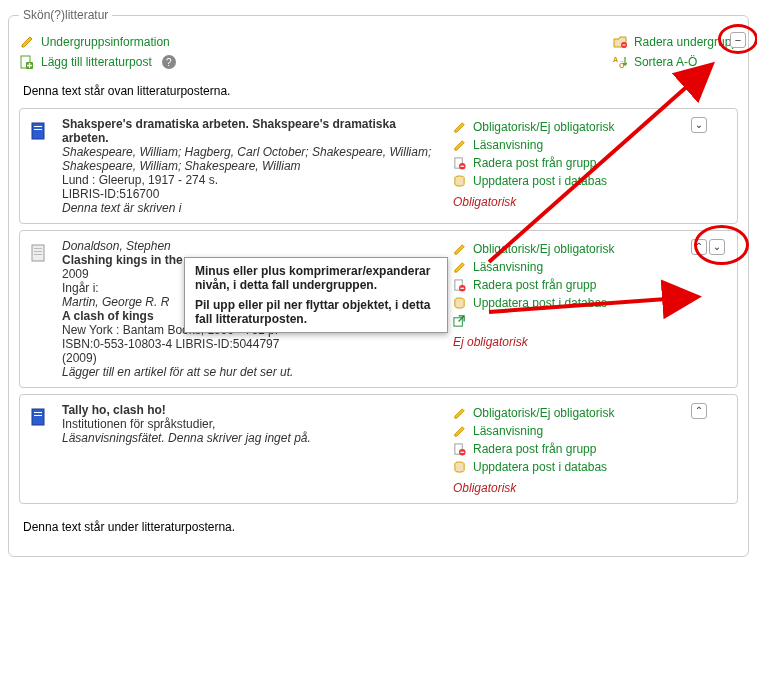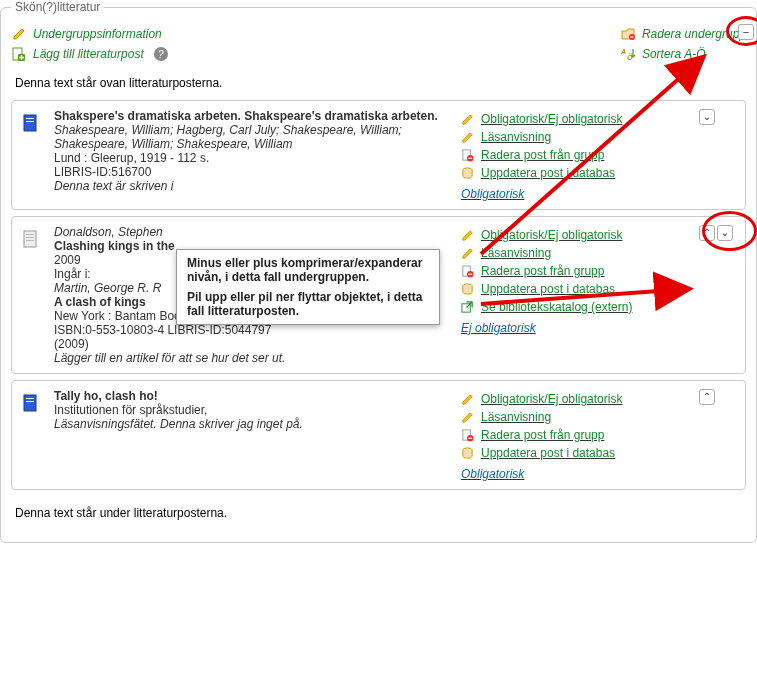--- a/index.html
+++ b/index.html
@@ -7,33 +7,33 @@
     margin: 0;
     font-family: Verdana, Arial, sans-serif;
     font-size: 12px;
     color: #333;
     background: #fff;
     width: 757px;
   }
   fieldset.subgroup {
     border: 1px solid #ccc;
     border-radius: 6px;
-    margin: 0;
+    margin: 8px;
     padding: 8px 10px 12px 10px;
     position: relative;
   }
   fieldset.subgroup > legend {
     color: #666;
     font-size: 12px;
     padding: 0 4px;
   }
   .toolbar { display: flex; }
   .toolbar .col-left { flex: 1; }
   .toolbar .col-right { text-align: left; }
-  .tool-row { margin: 4px 0; display: flex; align-items: center; gap: 6px; font-style: italic; }
+  .tool-row { margin: 4px 0; display: flex; align-items: center; gap: 6px; }
   a.action {
     color: #178a2d;
     text-decoration: none;
     cursor: pointer;
   }
   .icon { display: inline-flex; width: 16px; height: 16px; align-items: center; justify-content: center; }
   .help-icon {
     width: 14px; height: 14px; border-radius: 50%;
     background: #888; color: #fff; font-size: 10px; display: inline-flex;
     align-items: center; justify-content: center; margin-left: 4px;
@@ -59,25 +59,25 @@
     border: 1px solid #ccc;
     border-radius: 4px;
     margin: 6px 0;
     padding: 8px 10px;
     display: flex;
     gap: 10px;
     position: relative;
   }
   .entry .doc-icon { flex: 0 0 22px; padding-top: 4px; }
   .entry .info { flex: 1; min-width: 0; }
-  .entry .actions { flex: 0 0 230px; text-decoration: underline; }
+  .entry .actions { flex: 0 0 230px; }
   .entry .movewrap { flex: 0 0 36px; }
   .title { font-weight: bold; }
   .italic { font-style: italic; }
-  .status { font-style: italic; color: #0369a1; margin-top: 6px; margin-left: 2px; }
+  .status { font-style: italic; color: #b91c1c; margin-top: 6px; margin-left: 2px; }
   .action-line { display: flex; align-items: center; gap: 6px; margin: 2px 0; }
   .doc-svg-blue { fill: #2d5bd1; stroke: #1b3a8a; }
   .doc-svg-grey { fill: #eee; stroke: #999; }
   
   .overlay { position: absolute; pointer-events: none; }
   .red-ellipse { border: 3px solid #e40000; border-radius: 50%; background: transparent; }
   .tooltip {
     position: absolute; background: #fff; border: 1px solid #999;
     box-shadow: 0 2px 6px rgba(0,0,0,0.3);
     padding: 6px 10px; font-weight: bold; color: #222;
@@ -149,22 +149,22 @@
   <div class="entry">
     <div class="doc-icon">
       <svg width="18" height="20" viewBox="0 0 18 20">
           <rect x="2" y="2" width="12" height="16" class="doc-svg-blue"></rect>
           <rect x="4" y="5" width="8" height="1" fill="#fff"></rect>
           <rect x="4" y="8" width="8" height="1" fill="#fff"></rect>
         </svg>
     </div>
     <div class="info">
       <div class="title">Shakspere's dramatiska arbeten. Shakspeare's dramatiska arbeten.</div>
-      <div class="italic">Shakespeare, William; Hagberg, Carl July; Shakespeare, William; Shakespeare, William; Shakespeare, William</div>
-      <div>Lund : Gleerup, 1919 - 112 s.</div>
+      <div class="italic">Shakespeare, William; Hagberg, Carl October; Shakespeare, William; Shakespeare, William; Shakespeare, William</div>
+      <div>Lund : Gleerup, 1917 - 274 s.</div>
       <div>LIBRIS-ID:516700</div>
       <div class="italic">Denna text är skriven i</div>
     </div>
     <div class="actions">
       <div class="action-line">
           <span class="icon">
             <svg width="13" height="13" viewBox="0 0 14 14">
               <path d="M2 10 L10 2 L12 4 L4 12 L2 12 Z" fill="#f4c430" stroke="#c79000"></path>
             </svg>
           </span>
@@ -263,21 +263,20 @@
           </span>
           <a class="action">Uppdatera post i databas</a>
         </div>
       <div class="action-line">
           <span class="icon">
             <svg width="13" height="13" viewBox="0 0 14 14">
               <rect x="1" y="3" width="9" height="9" fill="none" stroke="#178a2d"></rect>
               <path d="M6 1 h6 v6 M12 1 L6 7" fill="none" stroke="#178a2d" stroke-width="1.3"></path>
             </svg>
           </span>
-          <a class="action">Se bibliotekskatalog (extern)</a>
         </div>
       <div class="status">Ej obligatorisk</div>
     </div>
     <div class="movewrap">
       <div class="move-btns">
         <div class="move-btn">⌃</div>
         <div class="move-btn">⌄</div>
       </div>
     </div>
 

